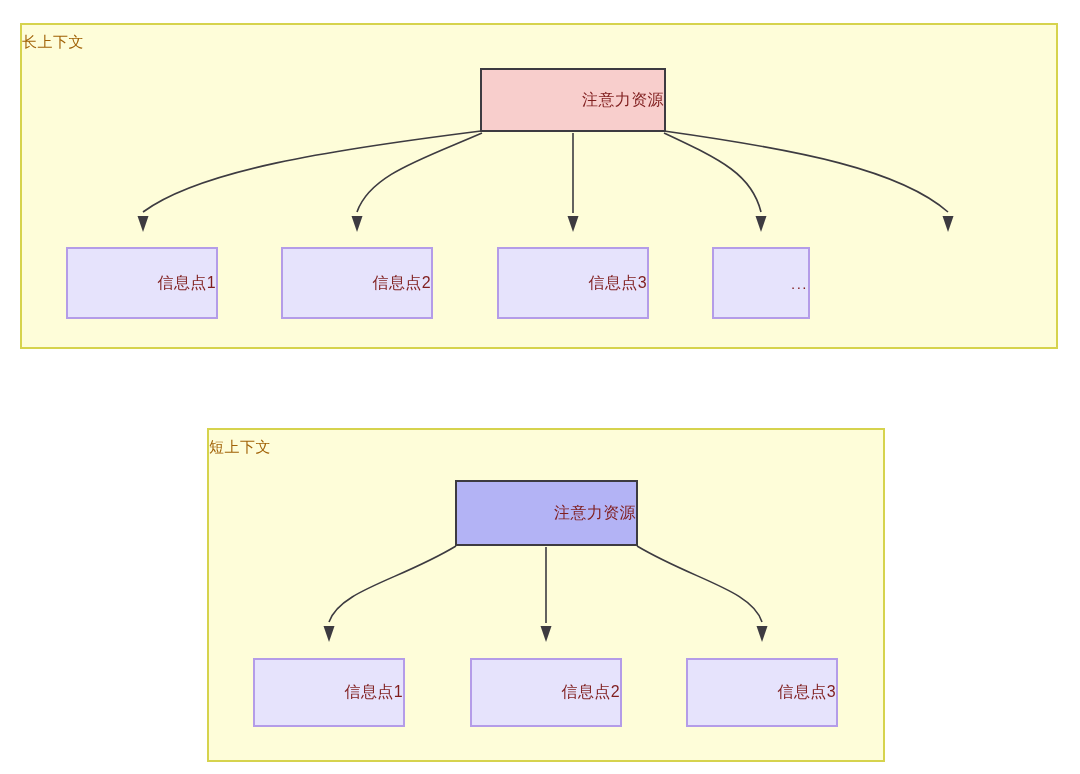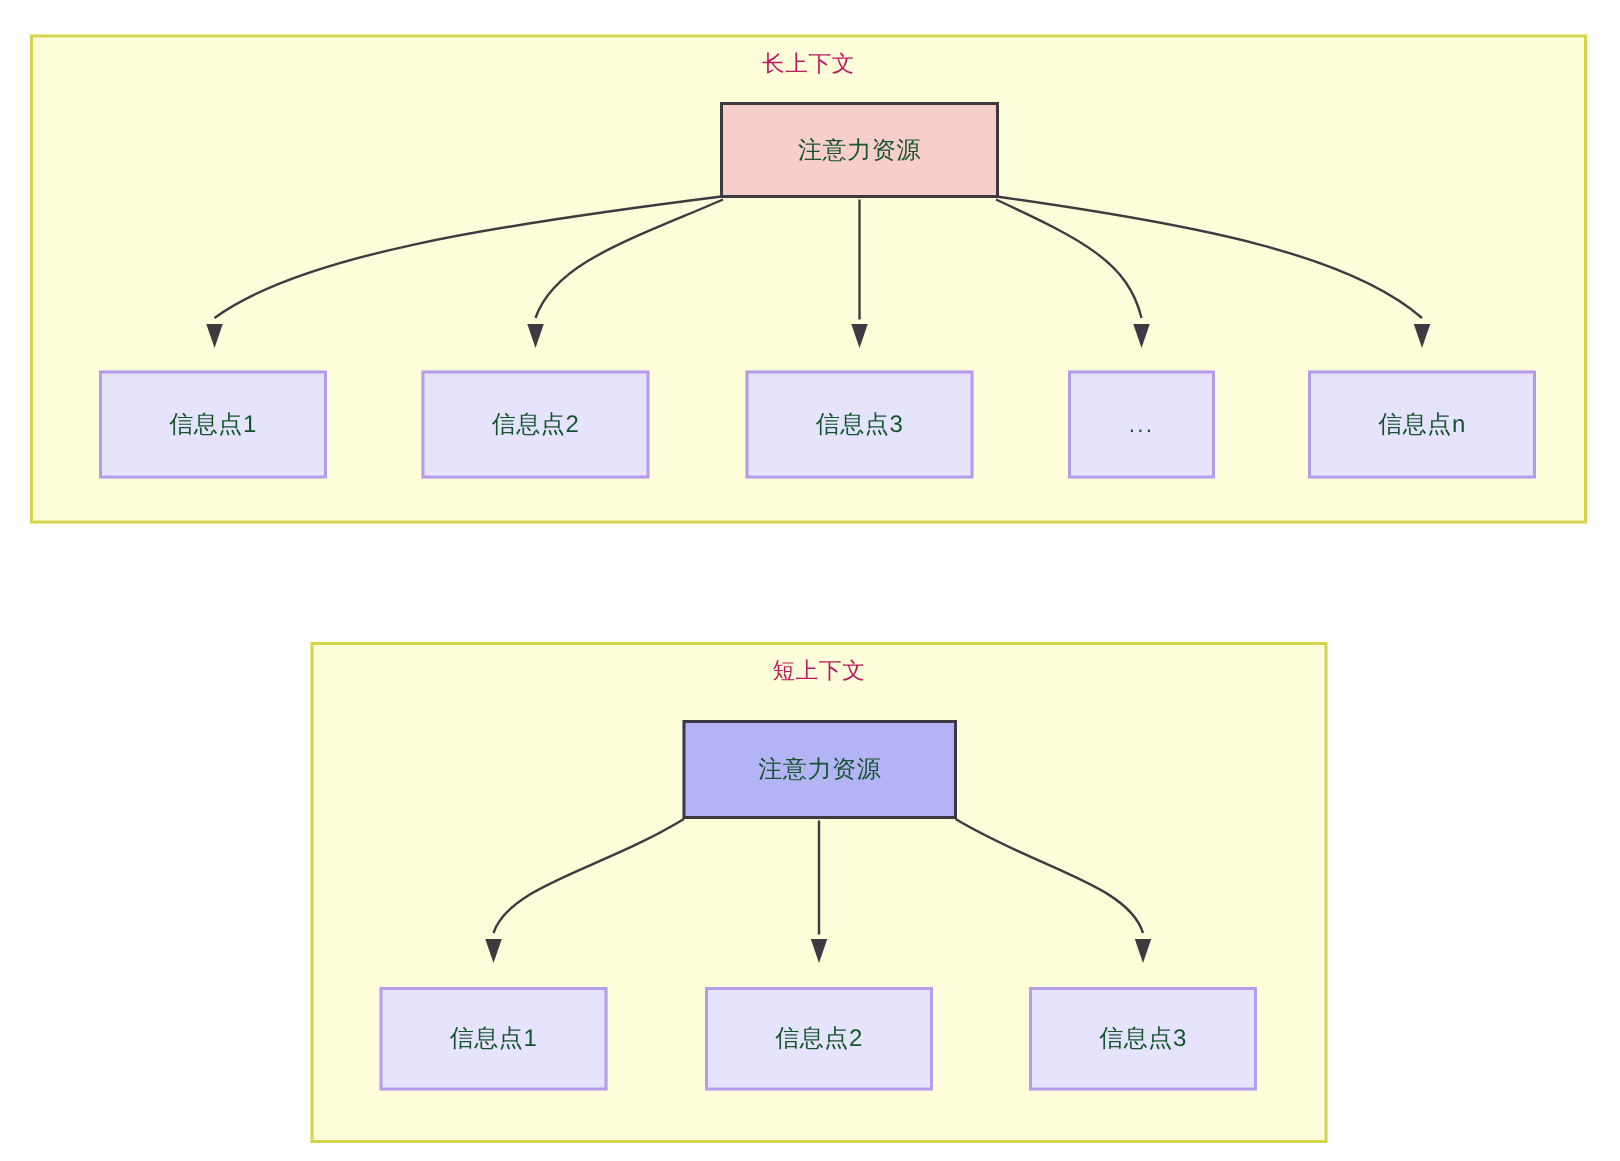--- a/index.html
+++ b/index.html
@@ -38,33 +38,33 @@
     left: 207px;
     top: 428px;
     width: 678px;
     height: 334px;
   }
   .container-title {
     position: absolute;
     width: 100%;
     top: 8px;
     left: 0;
-    text-align: center;
+    text-align: left;
     font-size: 15px;
-    color: #be185d;
+    color: #a16207;
     letter-spacing: 0.5px;
   }
   .node {
     position: absolute;
     box-sizing: border-box;
     display: flex;
     align-items: center;
-    justify-content: center;
+    justify-content: flex-end;
     font-size: 16px;
-    color: #14532d;
+    color: #7f1d1d;
     letter-spacing: 0.4px;
   }
   .node-attention-red {
     background: #f8cecc;
     border: 2px solid #3d3b41;
   }
   .node-attention-blue {
     background: #b3b3f5;
     border: 2px solid #3d3b41;
   }
@@ -136,23 +136,20 @@
   </div>
 
   <div class="node node-info" style="left:497px; top:234px; width:152px; height:72px;">
     <span>信息点3</span>
   </div>
 
   <div class="node node-info node-ellipsis" style="left:712px; top:234px; width:98px; height:72px;">
     <span>...</span>
   </div>
 
-  <div class="node node-info" style="left:872px; top:234px; width:152px; height:72px;">
-    <span>信息点n</span>
-  </div>
 
   <div class="container-box" id="container-short">
     <div class="container-title">短上下文</div>
   </div>
 
   <svg class="edges" viewBox="0 0 1080 774">
     <path d="M 456 546 C 400 580 340 590 329 622"></path>
     <polygon points="329,642 323.5,626 334.5,626"></polygon>
 
     <path d="M 546 547 L 546 623"></path>

